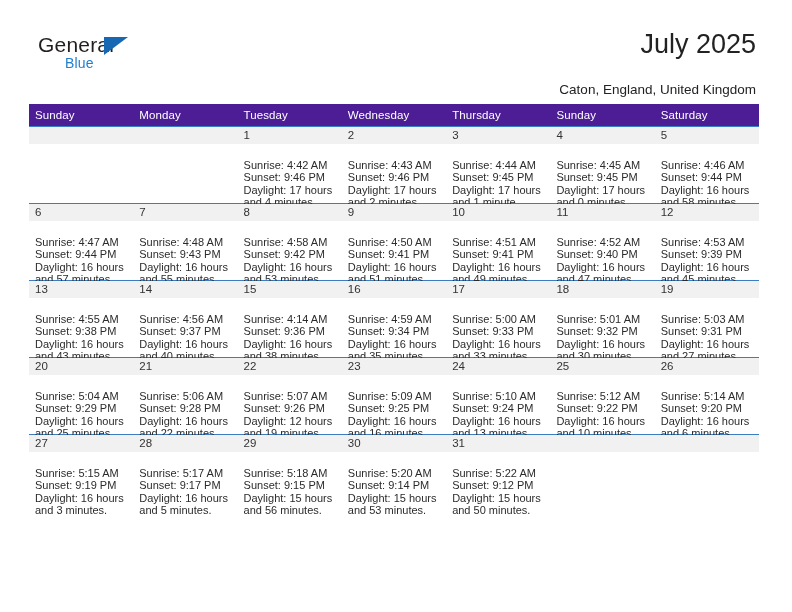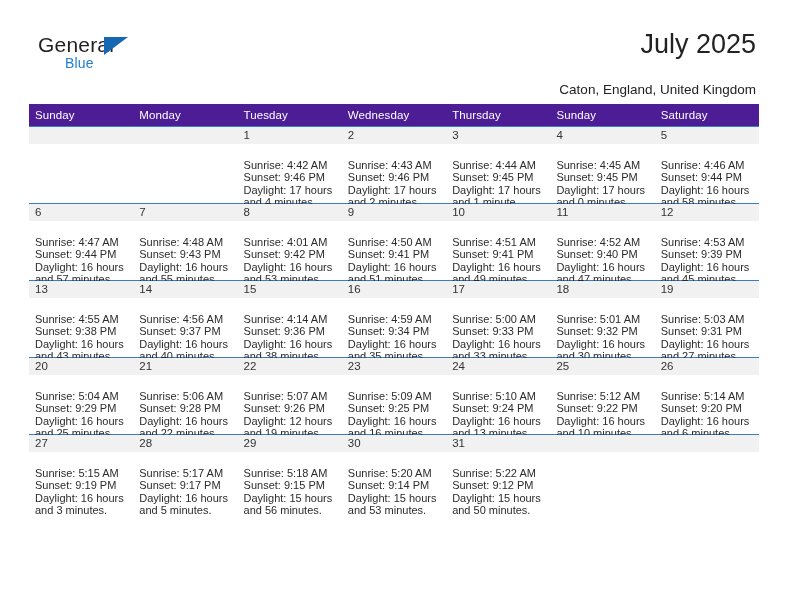--- a/index.html
+++ b/index.html
@@ -256,21 +256,21 @@
                 <div>Sunrise: 4:48 AM</div>
                 <div>Sunset: 9:43 PM</div>
                 <div class="daylight-line">Daylight: 16 hours and 55 minutes.</div>
               </div>
             </div>
           </td>
           <td>
             <div class="daybox">
               <div class="daynum-band">8</div>
               <div class="daydetail">
-                <div>Sunrise: 4:01 AM</div>
+                <div>Sunrise: 4:58 AM</div>
                 <div>Sunset: 9:42 PM</div>
                 <div class="daylight-line">Daylight: 16 hours and 53 minutes.</div>
               </div>
             </div>
           </td>
           <td>
             <div class="daybox">
               <div class="daynum-band">9</div>
               <div class="daydetail">
                 <div>Sunrise: 4:50 AM</div>

